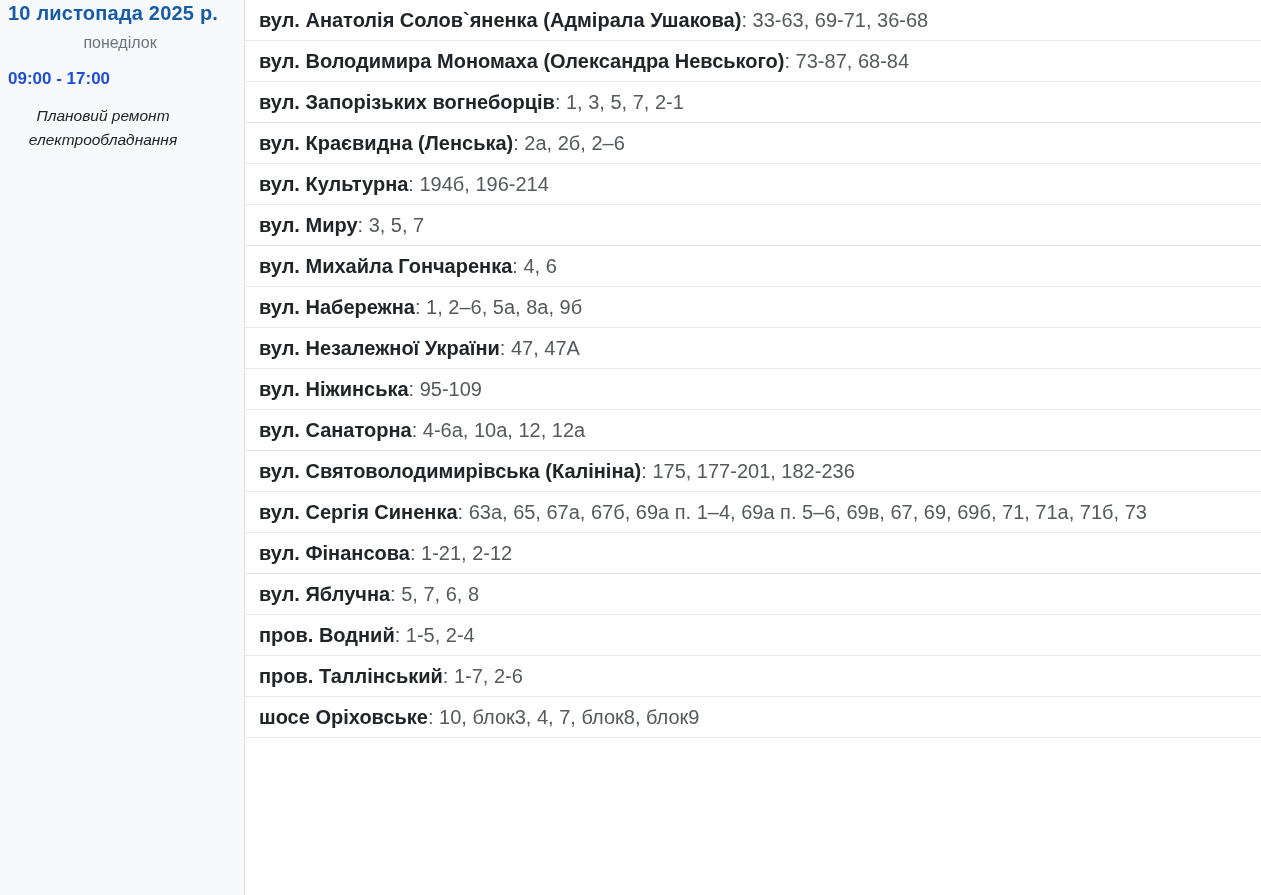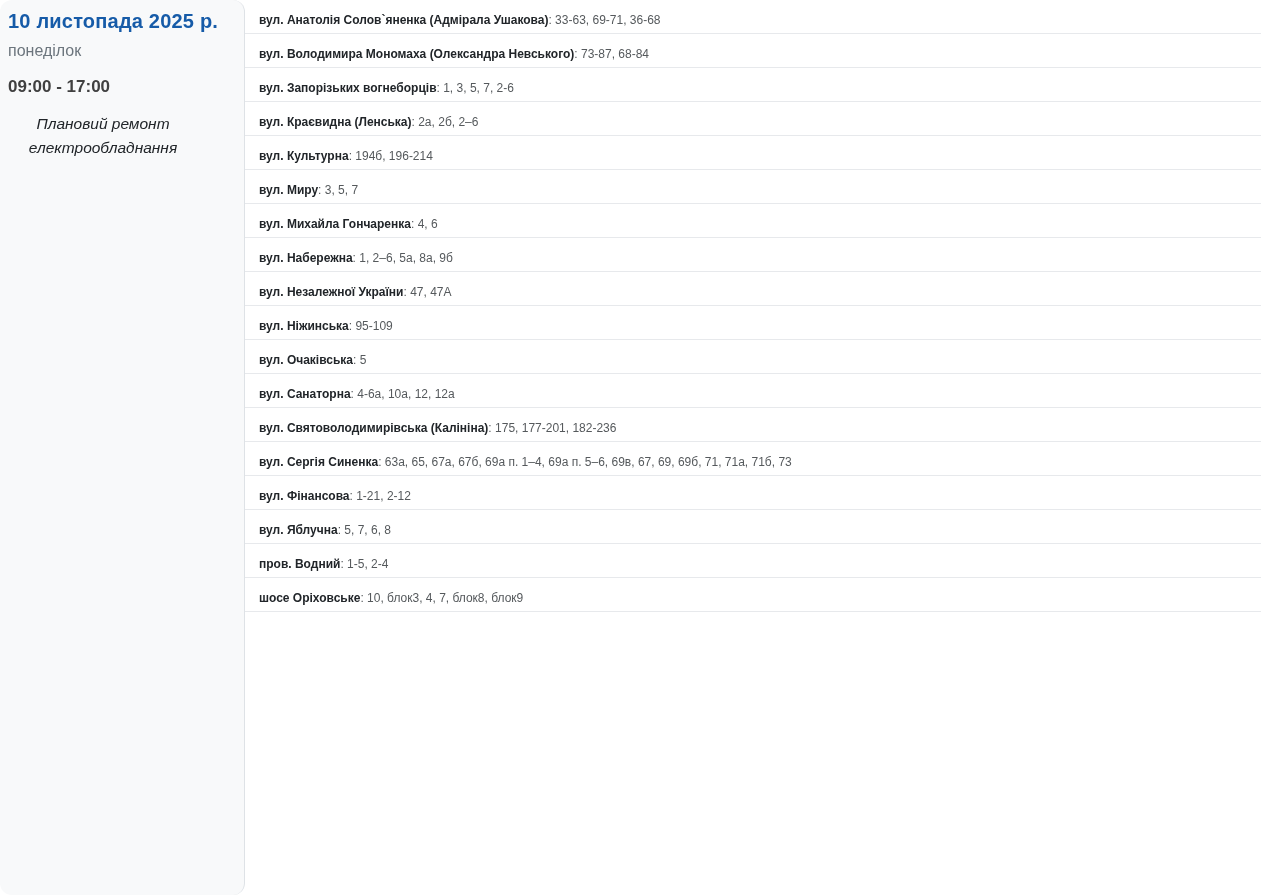--- a/index.html
+++ b/index.html
@@ -12,39 +12,39 @@
     height: 895px;
     background: #ffffff;
   }
 
   
   .sidebar {
     width: 245px;
     min-width: 245px;
     background: #f8f9fa;
     border-right: 1px solid #dee2e6;
-    padding: 8px 12px 12px 8px;
-    border-radius: 12px;
+    padding: 0 12px 12px 8px;
   }
   .date {
     color: #165ba8;
     font-size: 20px;
     font-weight: 700;
     line-height: 26px;
     letter-spacing: 0.2px;
   }
   .weekday {
     margin-top: 7px;
     color: #6c757d;
     font-size: 16px;
     line-height: 20px;
+    text-align: center;
   }
   .time-range {
     margin-top: 15px;
-    color: #404040;
+    color: #1d4ed8;
     font-size: 17px;
     font-weight: 600;
     line-height: 21px;
   }
   .reason {
     margin-top: 15px;
     font-style: italic;
     font-size: 15.5px;
     line-height: 24px;
     color: #212529;
@@ -52,23 +52,23 @@
     text-align: center;
   }
 
   
   .streets {
     flex: 1 1 auto;
     background: #ffffff;
     overflow: hidden;
   }
   .street-row {
-    padding: 9px 16px 2px 14px;
+    padding: 9px 16px 9px 14px;
     border-bottom: 1px solid #e7e9ec;
-    font-size: 12px;
+    font-size: 20px;
     line-height: 22px;
     white-space: nowrap;
   }
   .street-name {
     font-weight: 700;
     color: #212529;
   }
   .street-numbers {
     color: #55595c;
     font-weight: 400;
@@ -82,31 +82,31 @@
   <aside class="sidebar">
     <div class="date">10 листопада 2025 р.</div>
     <div class="weekday">понеділок</div>
     <div class="time-range">09:00 - 17:00</div>
     <div class="reason">Плановий ремонт електрообладнання</div>
   </aside>
 
   <main class="streets">
       <div class="street-row"><span class="street-name">вул. Анатолія Солов`яненка (Адмірала Ушакова)</span><span class="street-numbers">: 33-63, 69-71, 36-68</span></div>
       <div class="street-row"><span class="street-name">вул. Володимира Мономаха (Олександра Невського)</span><span class="street-numbers">: 73-87, 68-84</span></div>
-      <div class="street-row"><span class="street-name">вул. Запорізьких вогнеборців</span><span class="street-numbers">: 1, 3, 5, 7, 2-6</span></div>
+      <div class="street-row"><span class="street-name">вул. Запорізьких вогнеборців</span><span class="street-numbers">: 1, 3, 5, 7, 2-1</span></div>
       <div class="street-row"><span class="street-name">вул. Краєвидна (Ленська)</span><span class="street-numbers">: 2а, 2б, 2–6</span></div>
       <div class="street-row"><span class="street-name">вул. Культурна</span><span class="street-numbers">: 194б, 196-214</span></div>
       <div class="street-row"><span class="street-name">вул. Миру</span><span class="street-numbers">: 3, 5, 7</span></div>
       <div class="street-row"><span class="street-name">вул. Михайла Гончаренка</span><span class="street-numbers">: 4, 6</span></div>
       <div class="street-row"><span class="street-name">вул. Набережна</span><span class="street-numbers">: 1, 2–6, 5а, 8а, 9б</span></div>
       <div class="street-row"><span class="street-name">вул. Незалежної України</span><span class="street-numbers">: 47, 47А</span></div>
       <div class="street-row"><span class="street-name">вул. Ніжинська</span><span class="street-numbers">: 95-109</span></div>
-      <div class="street-row"><span class="street-name">вул. Очаківська</span><span class="street-numbers">: 5</span></div>
       <div class="street-row"><span class="street-name">вул. Санаторна</span><span class="street-numbers">: 4-6а, 10а, 12, 12а</span></div>
       <div class="street-row"><span class="street-name">вул. Святоволодимирівська (Калініна)</span><span class="street-numbers">: 175, 177-201, 182-236</span></div>
       <div class="street-row"><span class="street-name">вул. Сергія Синенка</span><span class="street-numbers">: 63а, 65, 67а, 67б, 69а п. 1–4, 69а п. 5–6, 69в, 67, 69, 69б, 71, 71а, 71б, 73</span></div>
       <div class="street-row"><span class="street-name">вул. Фінансова</span><span class="street-numbers">: 1-21, 2-12</span></div>
       <div class="street-row"><span class="street-name">вул. Яблучна</span><span class="street-numbers">: 5, 7, 6, 8</span></div>
       <div class="street-row"><span class="street-name">пров. Водний</span><span class="street-numbers">: 1-5, 2-4</span></div>
+      <div class="street-row"><span class="street-name">пров. Таллінський</span><span class="street-numbers">: 1-7, 2-6</span></div>
       <div class="street-row"><span class="street-name">шосе Оріховське</span><span class="street-numbers">: 10, блок3, 4, 7, блок8, блок9</span></div>
     </main>
 
 </div>
 
 </body></html>

